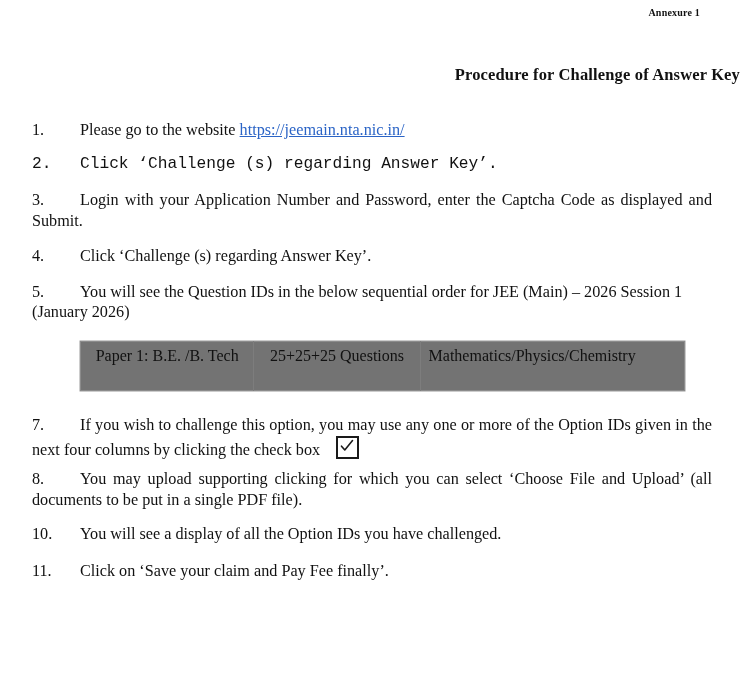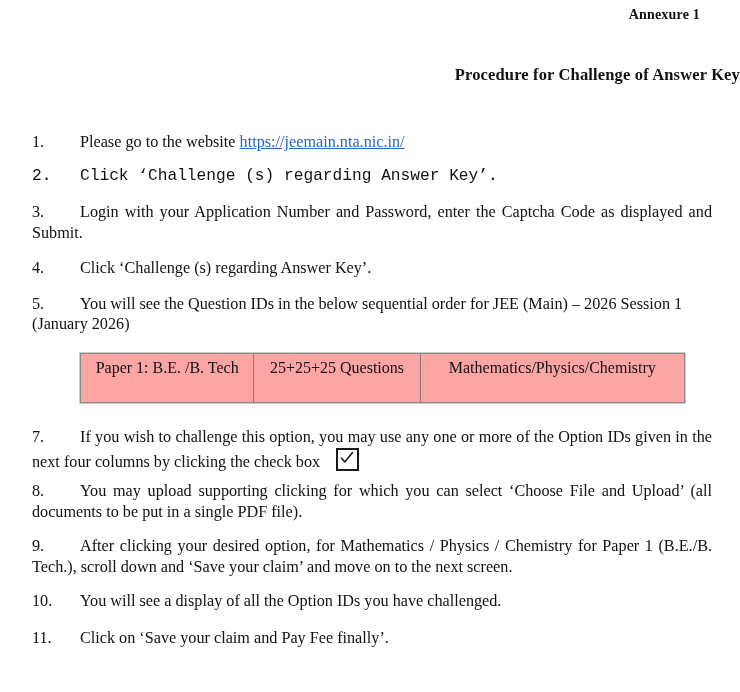--- a/index.html
+++ b/index.html
@@ -22,21 +22,21 @@
   }
 
   
   .annexure {
     position: absolute;
     top: 7px;
     left: 0;
     width: 700px;
     text-align: right;
     font-weight: bold;
-    font-size: 14px;
+    font-size: 10px;
     letter-spacing: 0.2px;
   }
 
   
   .doc-title {
     position: absolute;
     top: 65px;
     left: 0;
     width: 740px;
     text-align: right;
@@ -86,21 +86,20 @@
   .step-9 { margin-bottom: 14px; }
   .step-10 { margin-bottom: 16px; }
   .step-11 { margin-bottom: 16px; }
 
   .justified {
     text-align: justify;
     text-justify: inter-word;
   }
   .nojust {
     text-align: left;
-    margin-top: 12px;
   }
 
   b, .bold { font-weight: normal; }
 
   a.link, .link {
     color: #2b64c6;
     text-decoration: underline;
   }
 
   
@@ -113,28 +112,28 @@
     width: 605px;
     background: #e9e9ee;
     border: 1px solid #8b8b8b;
     box-shadow: 0 0 0 0.5px #9a9a9a;
   }
   table.key-table td {
     border-right: 1px solid #7d7d7d;
     padding: 5px 8px 13px 8px;
     font-size: 16px;
     vertical-align: top;
-    background: #fca5a5;
+    background: #737373;
     height: 30px;
   }
   table.key-table td:last-child {
     border-right: none;
   }
   .cell-c { text-align: center; }
-  .cell-l { text-align: center; }
+  .cell-l { text-align: left; }
   .col-1 { width: 182px; }
   .col-2 { width: 167px; }
   .col-3 { width: 256px; }
 
   
   .checkbox {
     display: inline-block;
     width: 19px;
     height: 19px;
     border: 2px solid #1a1a1a;
@@ -196,23 +195,20 @@
     <div class="step step-7 justified">
       <span class="num">7.</span><span class="body">If you wish to challenge this option, you may use any one or more of the Option IDs given in the next four columns by clicking the check box</span><span class="checkbox"><svg width="14" height="14" viewBox="0 0 14 14">
             <path d="M1.5 7.2 L4.8 11 L12.5 1.6" stroke="#1a1a1a" stroke-width="1.6" fill="none" stroke-linecap="round" stroke-linejoin="round"></path>
           </svg></span>
     </div>
 
     <div class="step step-8 justified">
       <span class="num">8.</span><span class="body"><span>You may upload supporting clicking for which you can select ‘Choose File and Upload’ </span><b>(all documents to be put in a single PDF file</b><span>).</span></span>
     </div>
 
-    <div class="step step-9 justified">
-      <span class="num">9.</span><span class="body">After clicking your desired option, for Mathematics / Physics / Chemistry for Paper 1 (B.E./B. Tech.), scroll down and ‘Save your claim’ and move on to the next screen.</span>
-    </div>
 
     <div class="step step-10 nojust">
       <span class="num">10.</span><span class="body">You will see a display of all the Option IDs you have challenged.</span>
     </div>
 
     <div class="step step-11 nojust">
       <span class="num">11.</span><span class="body">Click on ‘Save your claim and Pay Fee finally’.</span>
     </div>
 
   </div>

